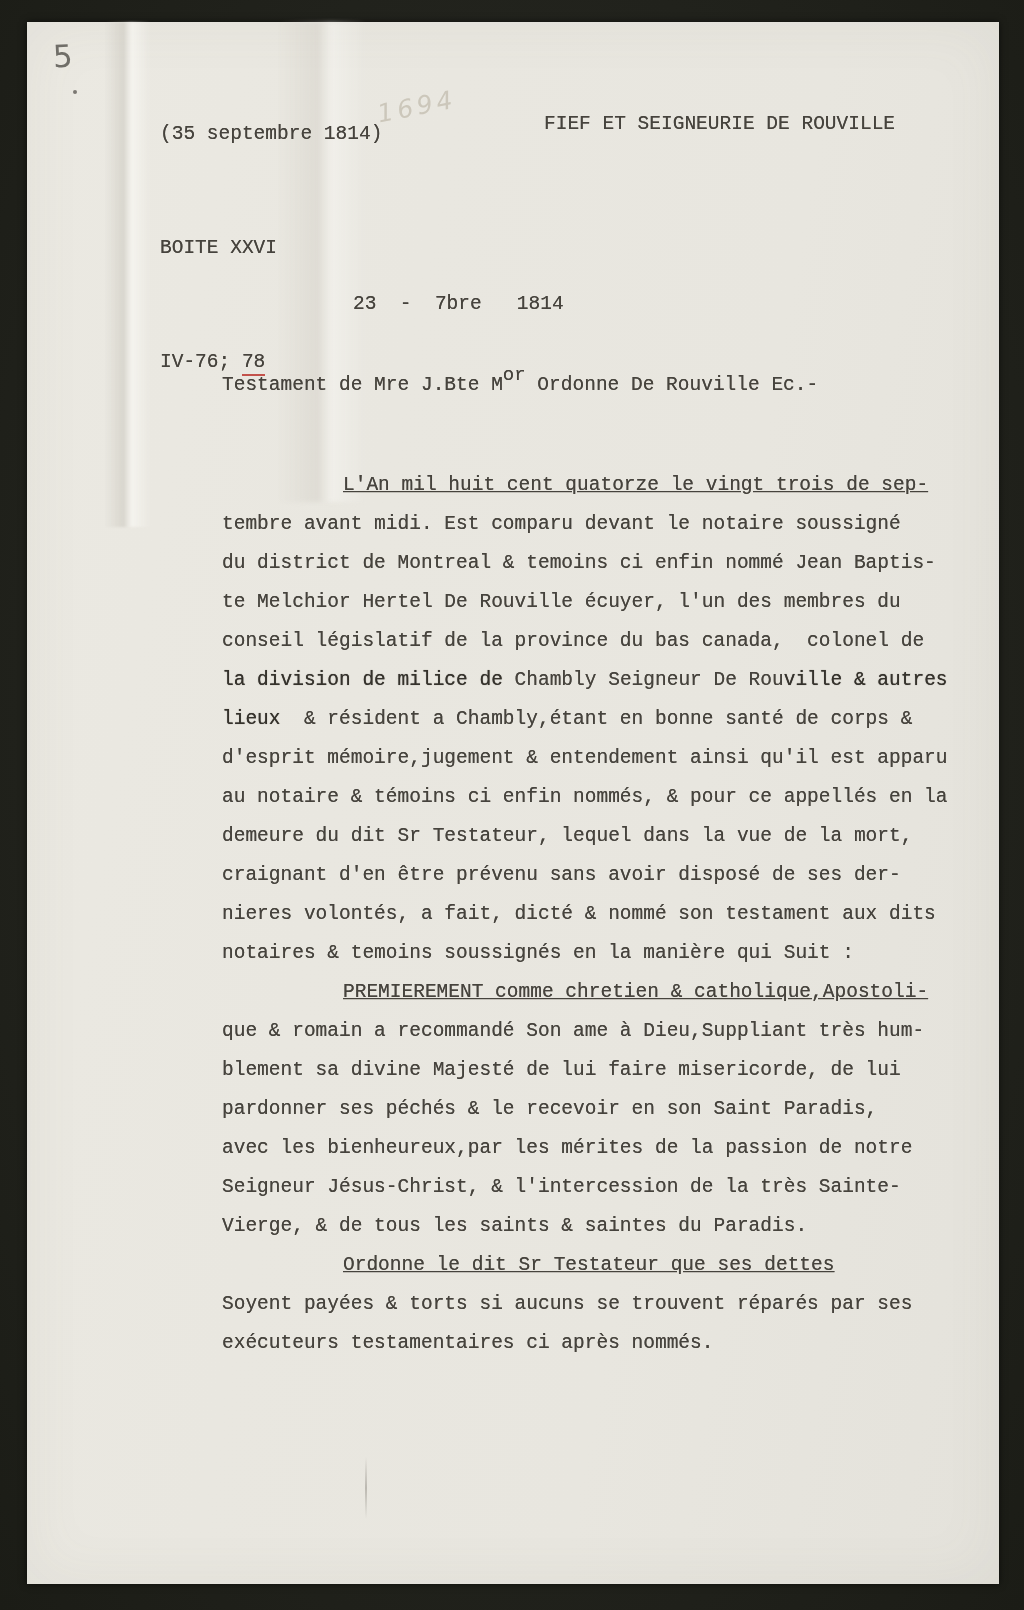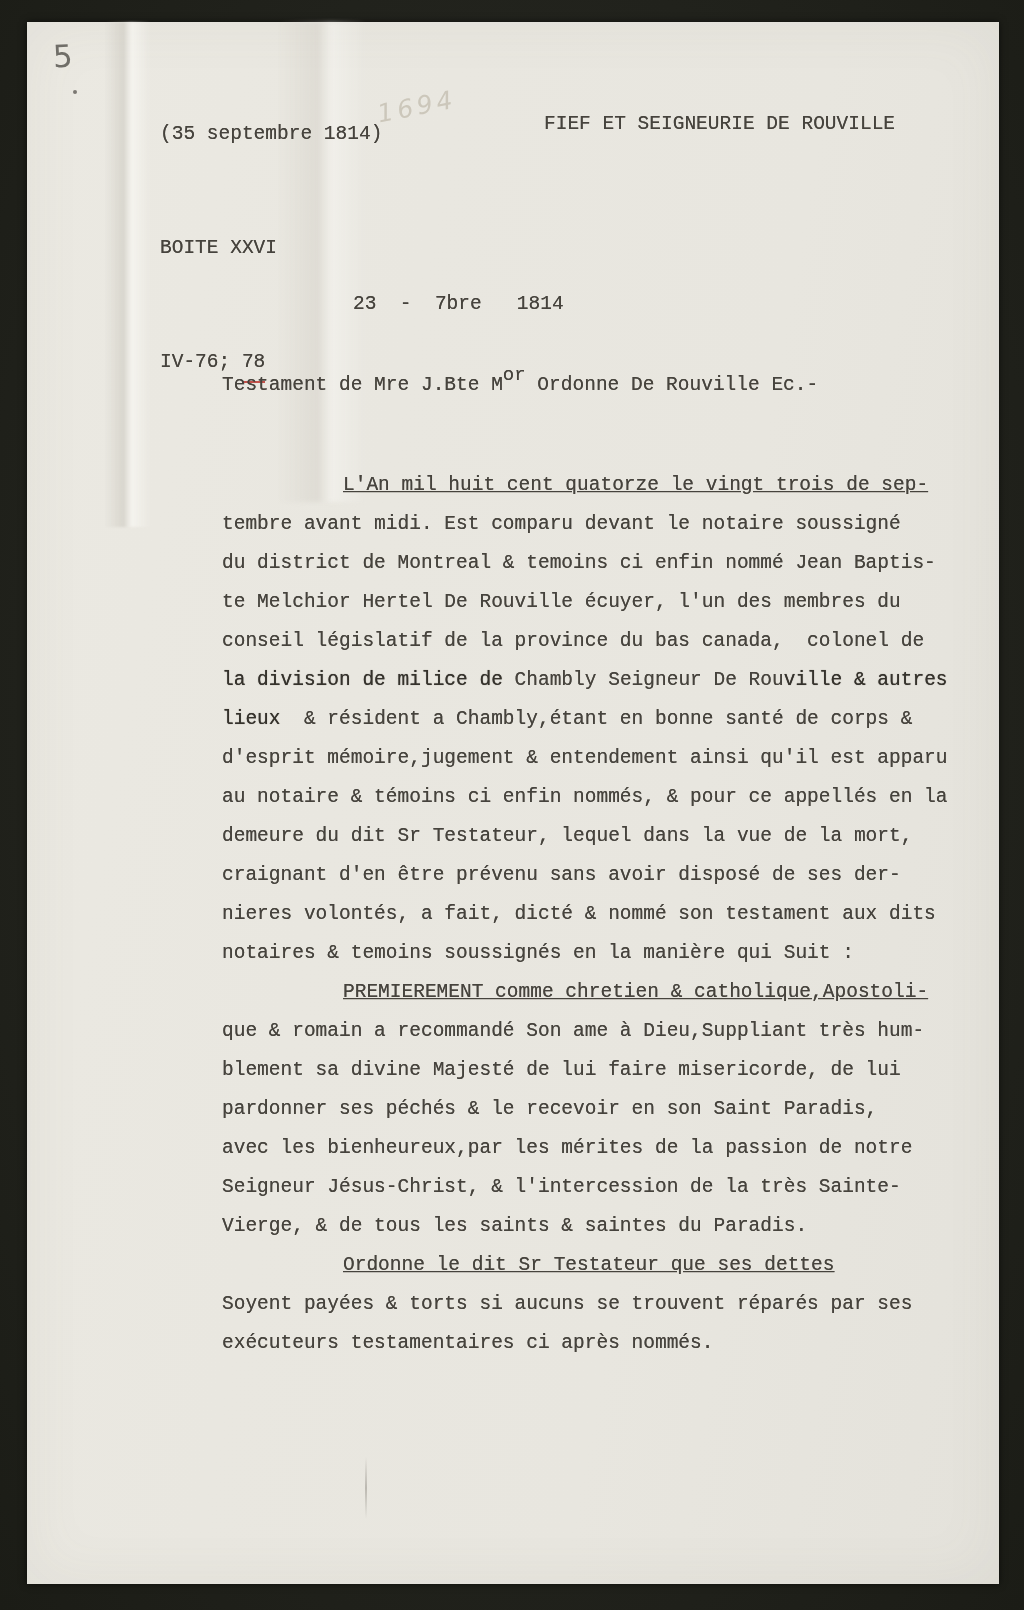--- a/index.html
+++ b/index.html
@@ -39,21 +39,21 @@
   }
   .ink-speck { position:absolute; left:46px; top:68px; width:4px; height:4px;
     border-radius:50%; background:#55524c; opacity:0.75; }
   .pencil-note {
     position:absolute; left:350px; top:70px;
     font-family:"DejaVu Sans",sans-serif; font-style:italic;
     font-size:25px; color:#c9c4b7; letter-spacing:4px;
     transform: rotate(-11deg); opacity:0.9;
   }
   .header-left { position:absolute; left:133px; top:17px; line-height:38px; }
-  .ref-underlined { border-bottom:2px solid #c3524b; padding-bottom:8px; }
+  .ref-underlined { border-bottom:2px solid #c3524b; padding-bottom:1px; }
   .header-right { position:absolute; left:517px; top:20px; line-height:33px; text-align:center; }
   .date-line { position:absolute; left:326px; top:235px;margin-top:36px; }
   .doc-title { position:absolute; left:195px; top:344px; }
   .doc-title sup { font-size:19px; position:relative; top:-2px; vertical-align:super; }
   .body-block { position:absolute; left:195px; top:444px; width:770px; }
   .line { line-height:39px; height:39px; }
   .line.indent { padding-left:121px;text-decoration:underline; }
   .bold { font-weight:normal; color:#35322c; text-shadow:0 0 0.7px rgba(48,44,38,0.9); }
 </style>
 </head>

